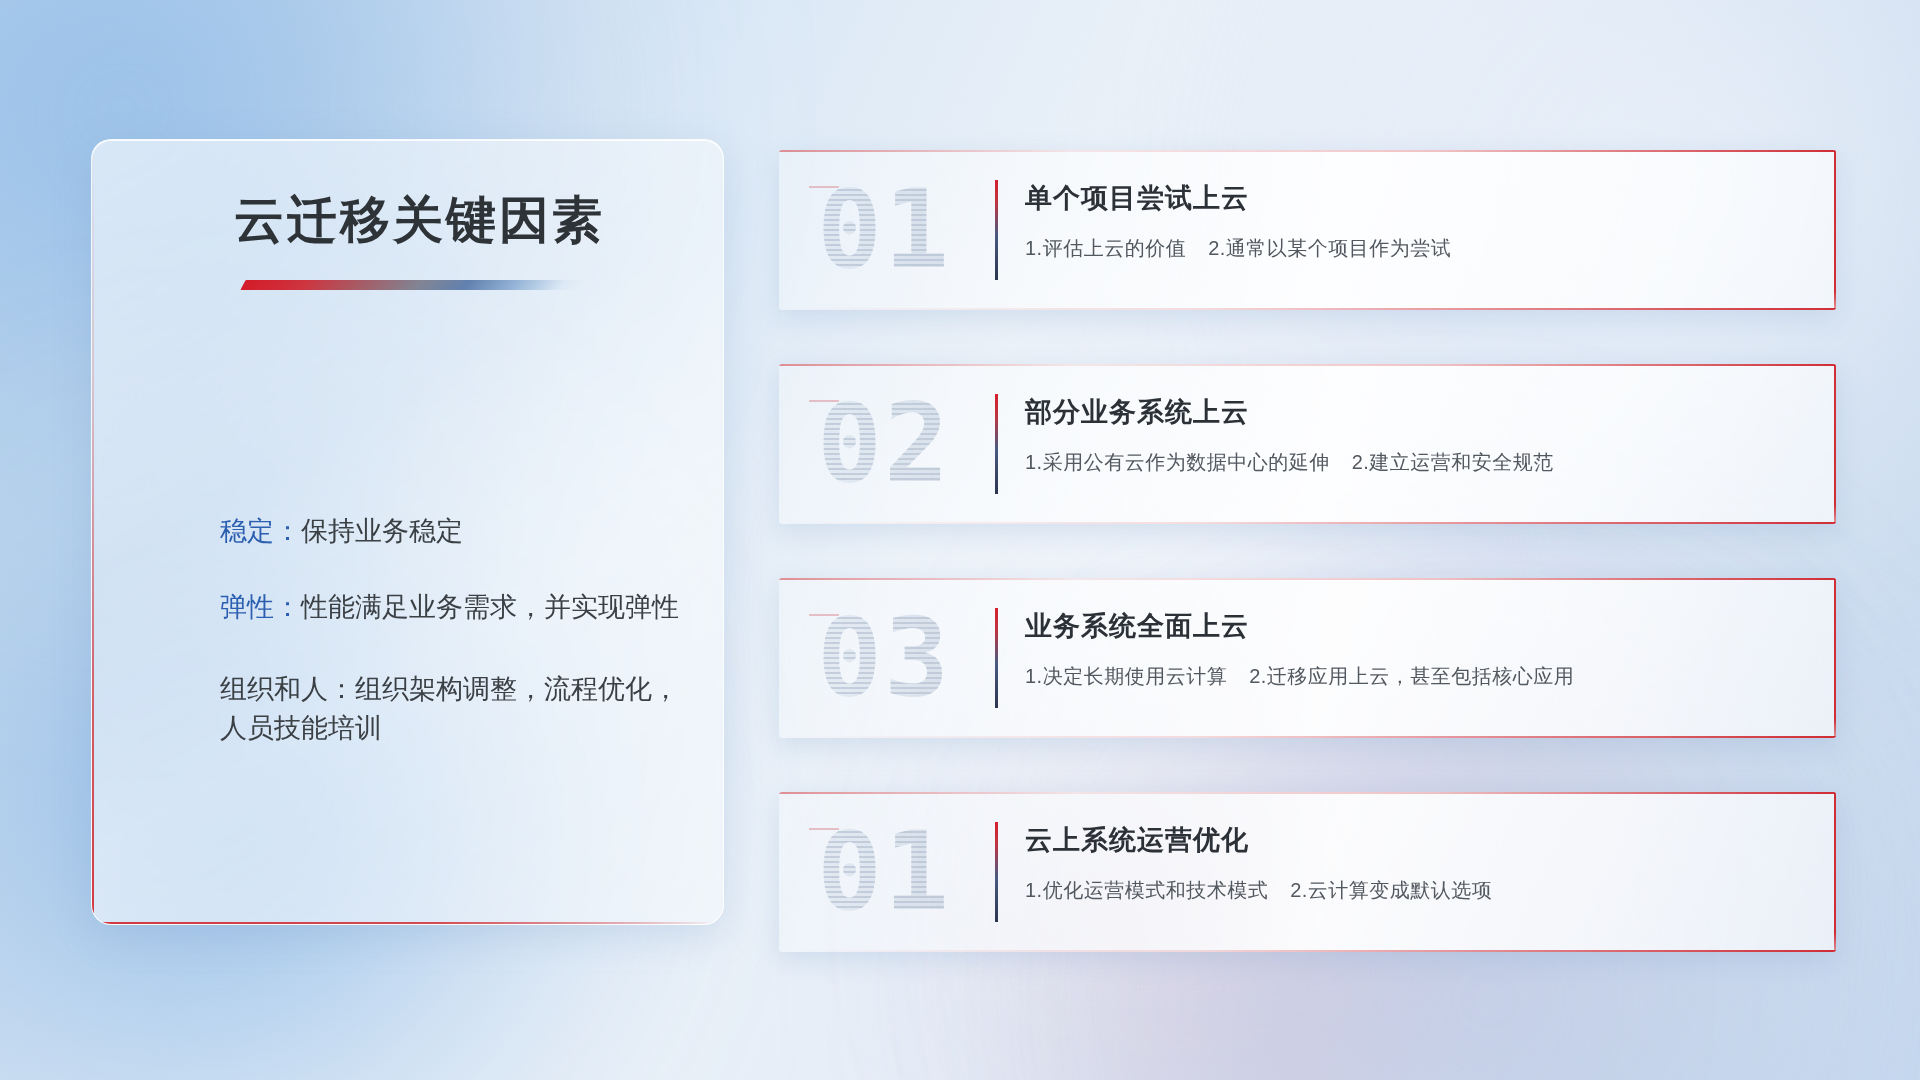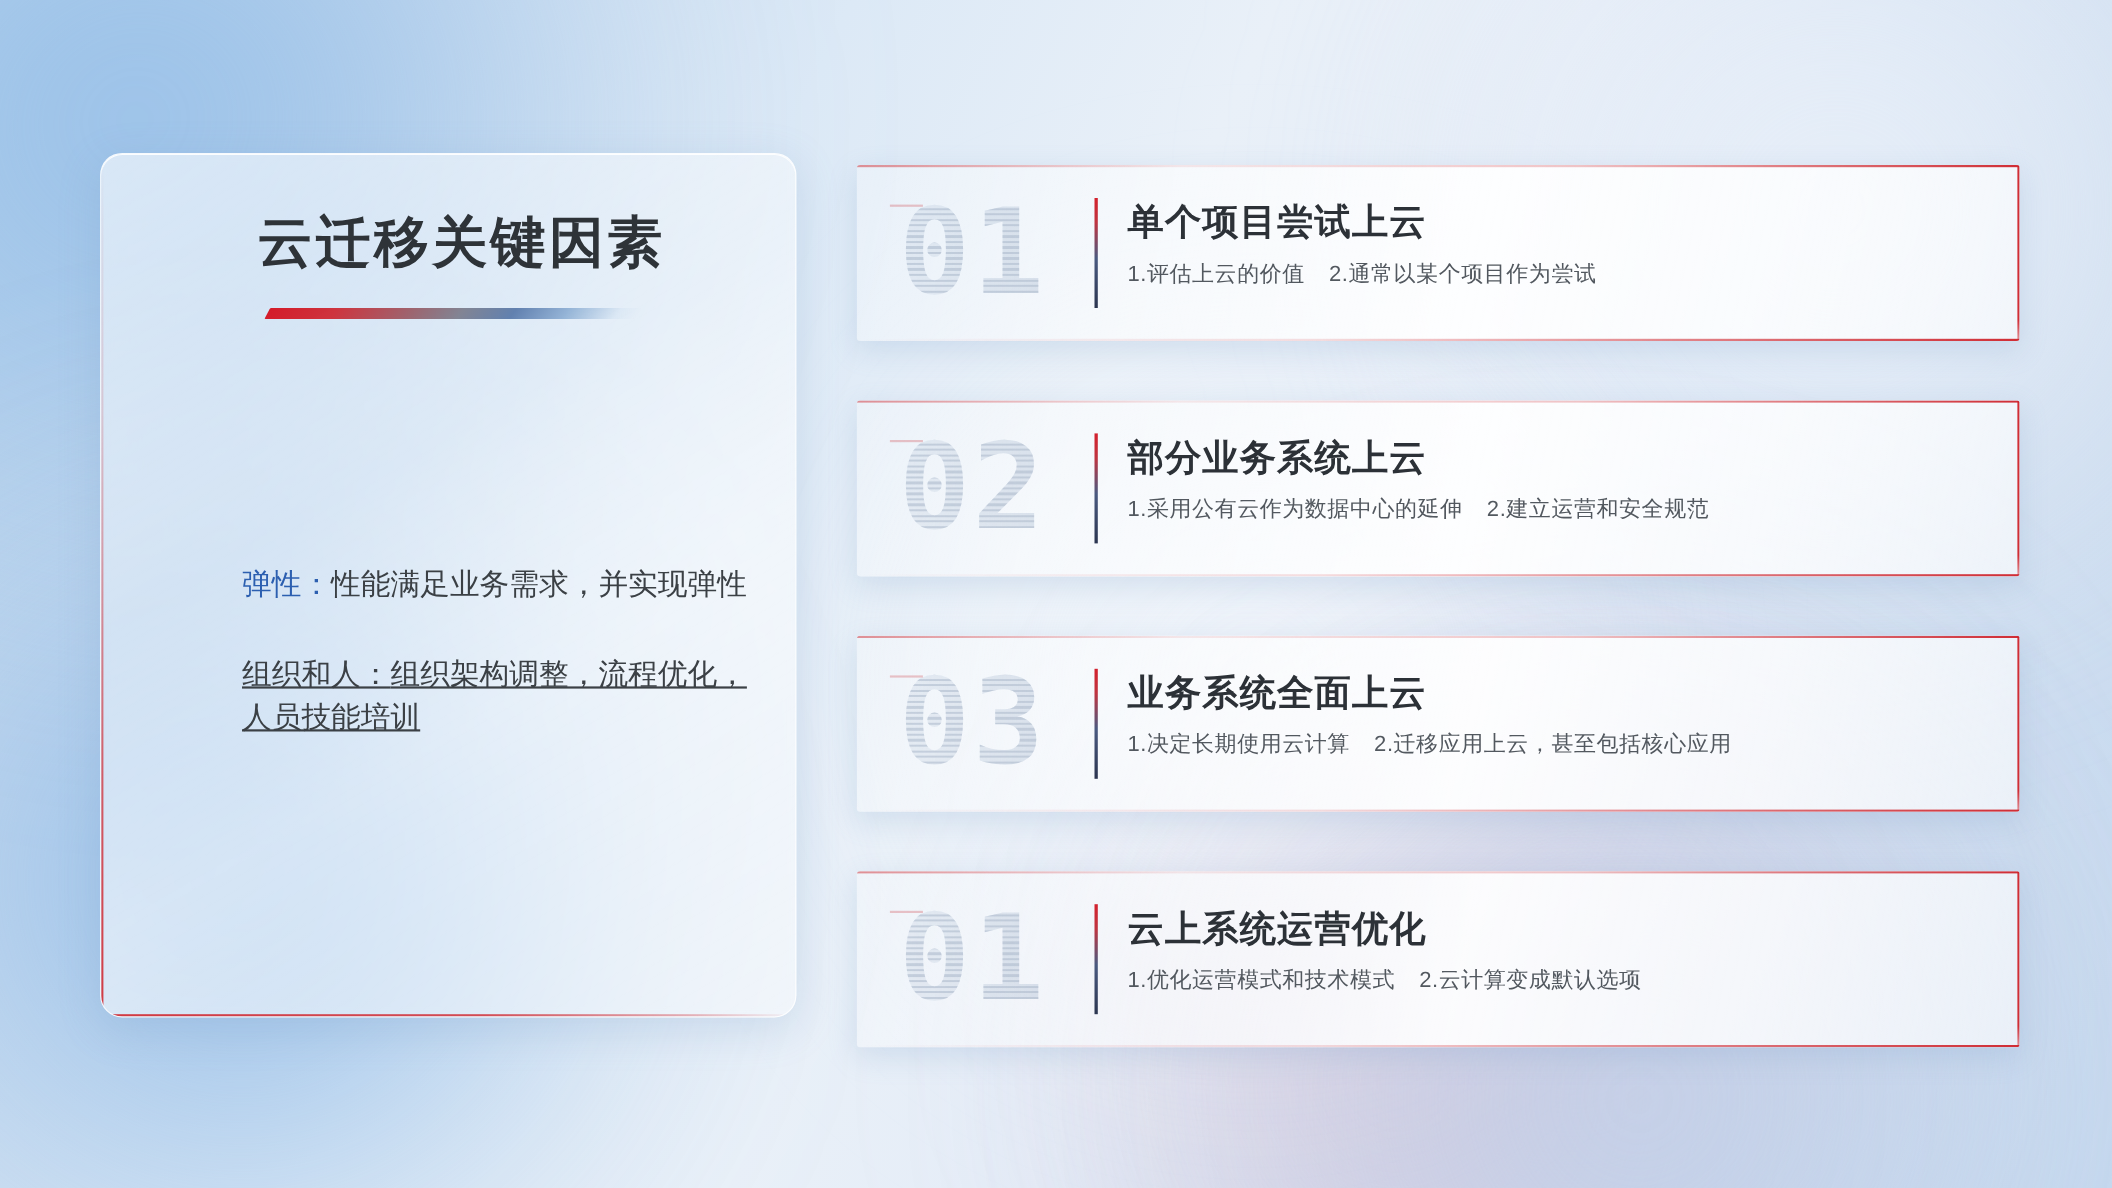--- a/index.html
+++ b/index.html
@@ -82,21 +82,21 @@
     opacity:.95;
   }
 
   #panel-list {
     position:absolute; left:128px; right:44px; top:378px;
   }
   .panel-row {
     font-size:27px; line-height:1.0; color:#3b4045;
     margin-bottom:49px; white-space:nowrap;
   }
-  .panel-row:last-child { margin-bottom:0;text-decoration:underline; }
+  .panel-row:last-child { margin-bottom:0; }
   .panel-row.wrap { white-space:normal; line-height:1.46; margin-bottom:0; }
   .row-label { font-weight:400; }
   .row-label.accent { color:#2c5fb0; }
   .row-label.plain  { color:#3b4045; }
   .row-text { color:#3b4045; }
 
   
   #cards { position:absolute; left:779px; top:139px; width:1057px; }
   .card {
     position:relative; height:160px; margin-bottom:54px;
@@ -145,21 +145,21 @@
     background:rgba(205,70,76,.55);
   }
 
   .card-divider {
     position:absolute; left:216px; top:30px; width:3px; height:100px;
     background:linear-gradient(to bottom, #d3212d 0%, #c03440 22%, #4a5a80 55%, #2b3550 100%);
   }
 
   .card-title {
     position:absolute; left:246px; top:30px;
-    font-size:33px; font-weight:bold; color:#2c3137; letter-spacing:1px;
+    font-size:27px; font-weight:bold; color:#2c3137; letter-spacing:1px;
   }
   .card-sub {
     position:absolute; left:246px; top:85px;
     font-size:20px; color:#52585f; letter-spacing:.5px;
   }
   .card-sub .gap { display:inline-block; width:22px; }
 </style>
 </head>
 <body>
 
@@ -178,20 +178,23 @@
 
   <section id="left-panel">
     <div id="left-panel-bottom-accent"></div>
 
     <h1 id="panel-title">云迁移关键因素</h1>
 
     <div id="panel-rule"></div>
 
     <div id="panel-list">
 
+      <p class="panel-row">
+        <span class="row-label accent">稳定：</span><span class="row-text">保持业务稳定</span>
+      </p>
 
       <p class="panel-row">
         <span class="row-label accent">弹性：</span><span class="row-text">性能满足业务需求，并实现弹性</span>
       </p>
 
 
 
       <p class="panel-row wrap">
         <span class="row-label plain">组织和人：</span><span class="row-text">组织架构调整，流程优化，人员技能培训</span>
       </p>

